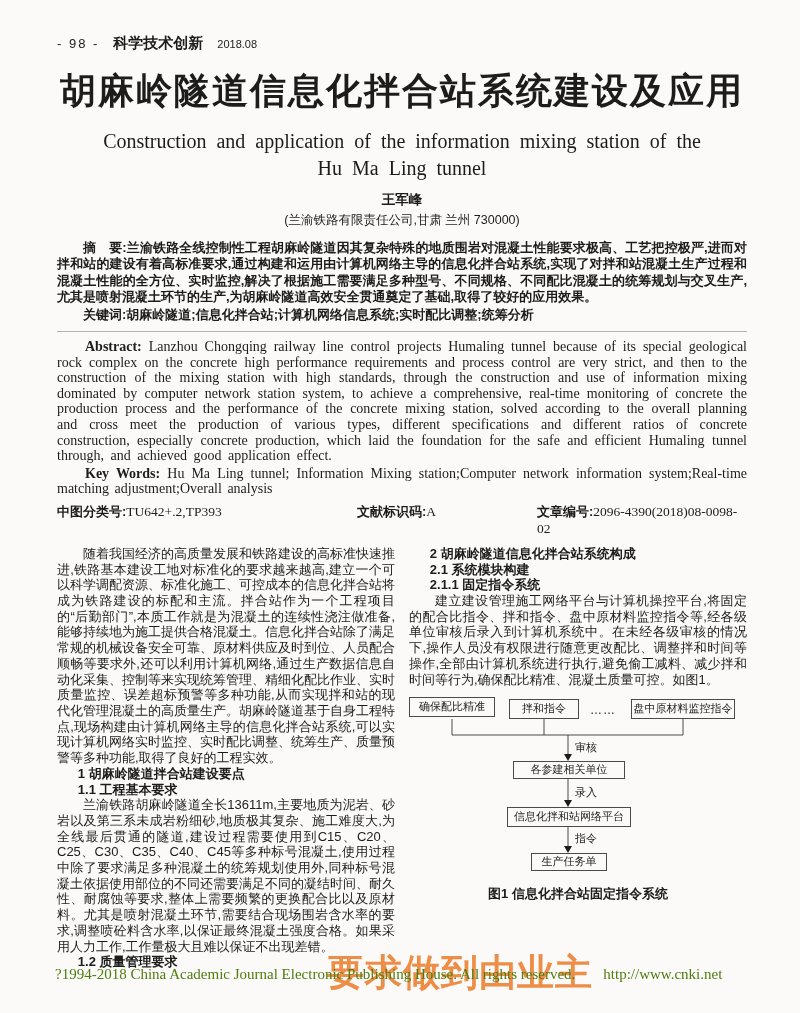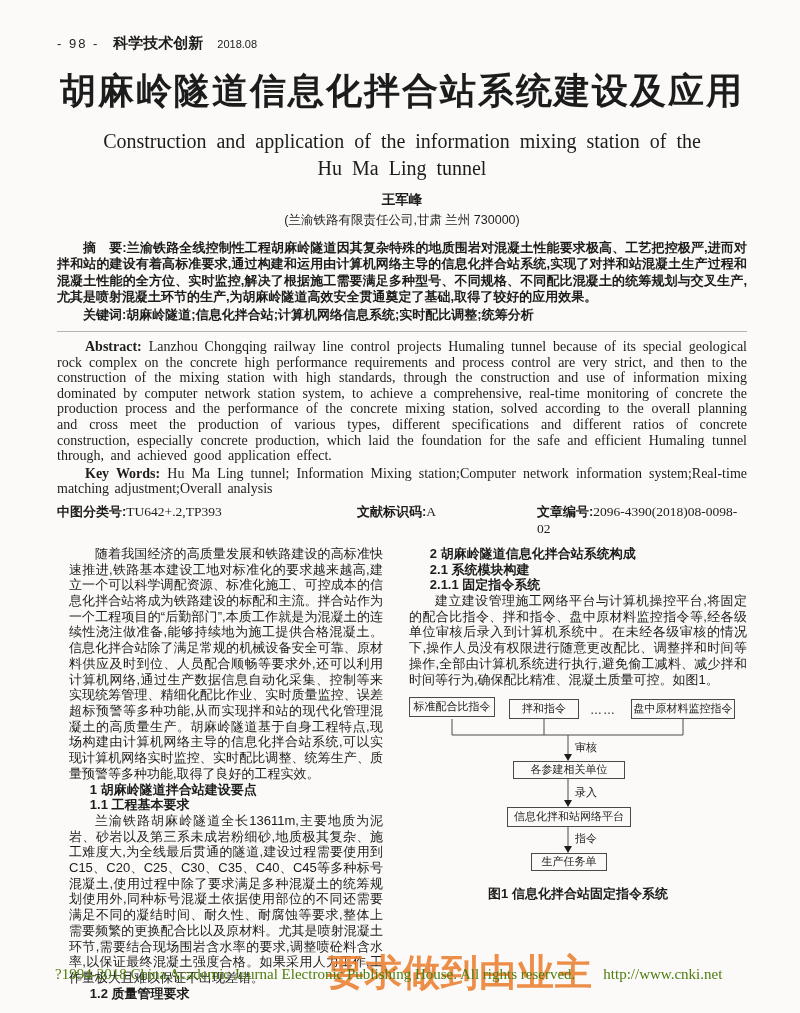--- a/index.html
+++ b/index.html
@@ -40,21 +40,21 @@
   
   .meta { display: flex; margin-top: 6px; font-size: 13px; align-items: baseline; }
   .meta .m1 { width: 300px; }
   .meta .m2 { width: 180px; }
   .meta .m3 { flex: 1; }
   .meta .lbl { font-weight: 700; }
   .meta .val { font-family: "Liberation Serif", serif; font-size: 13.5px; }
 
   
   .cols { display: flex; gap: 14px; margin-top: 9px; }
-  .col { width: 338px; font-size: 13px; line-height: 15.7px; text-align: justify; margin-left: 12px; }
+  .col { width: 338px; font-size: 13px; line-height: 15.7px; text-align: justify; }
   .col p { text-indent: 2em; }
   .col .h { font-weight: 600; padding-left: 1.6em; text-indent: 0; }
 
   
   .fig { position: relative; width: 340px; height: 183px; margin: 10px 0 0 0; }
   .fig svg { position: absolute; left: 0; top: 0; }
   .fbox { position: absolute; border: 1px solid #4a4a4a; background: #fbfaf8; font-size: 11px; display: flex; align-items: center; justify-content: center; white-space: nowrap; }
   .fdots { position: absolute; font-size: 12px; letter-spacing: 1px; }
   .flabel { position: absolute; font-size: 11px; }
   .figcap { text-align: center; font-size: 13px; font-weight: 600; margin-top: 6px; }
@@ -128,21 +128,21 @@
               <path d="M159,38 V58"></path>
               <path d="M159,82 V104"></path>
               <path d="M159,130 V150"></path>
             </g>
             <g fill="#1c1c1c" stroke="none">
               <polygon points="155,57 163,57 159,64"></polygon>
               <polygon points="155,103 163,103 159,110"></polygon>
               <polygon points="155,149 163,149 159,156"></polygon>
             </g>
           </svg>
-          <div class="fbox" style="left:0; top:2; width:86px; height:20px;">标准配合比指令</div>
+          <div class="fbox" style="left:0; top:2; width:86px; height:20px;">确保配比精准</div>
           <div class="fbox" style="left:100px; top:2px; width:70px; height:20px;">拌和指令</div>
           <div class="fdots" style="left:181px; top:6px;">……</div>
           <div class="fbox" style="left:222px; top:2px; width:104px; height:20px;">盘中原材料监控指令</div>
           <div class="flabel" style="left:166px; top:43px;">审核</div>
           <div class="fbox" style="left:104px; top:64px; width:112px; height:18px;">各参建相关单位</div>
           <div class="flabel" style="left:166px; top:88px;">录入</div>
           <div class="fbox" style="left:98px; top:110px; width:124px; height:20px;">信息化拌和站网络平台</div>
           <div class="flabel" style="left:166px; top:134px;">指令</div>
           <div class="fbox" style="left:122px; top:156px; width:76px; height:18px;">生产任务单</div>
         </div>

